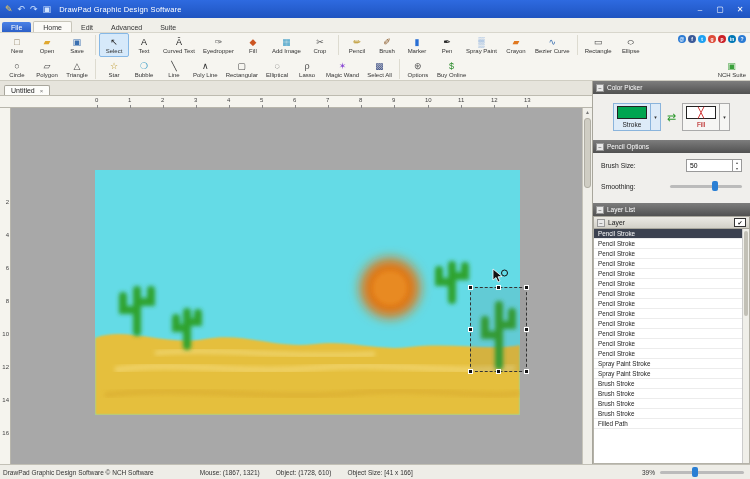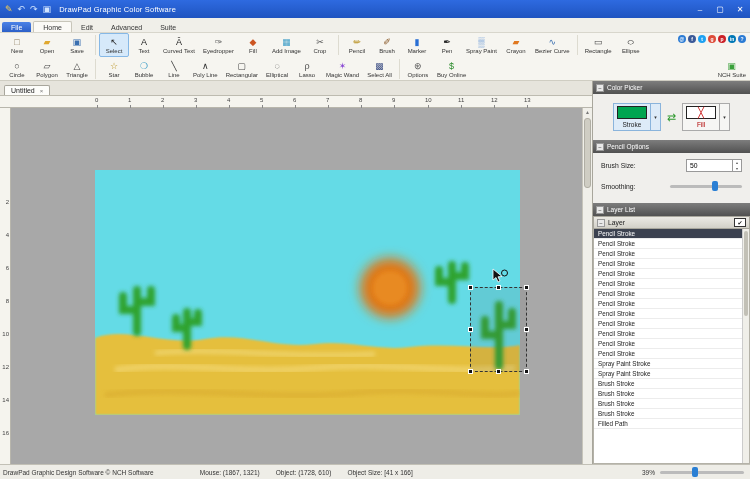--- a/index.html
+++ b/index.html
@@ -122,21 +122,21 @@
 
 <div id="app">
 
   <div class="titlebar">
     <div class="ticons" id="title-icons">
         <span class="tbicon" style="color: rgb(255, 210, 74);">✎</span>
         <span class="tbicon" style="color: rgb(207, 227, 255);">↶</span>
         <span class="tbicon" style="color: rgb(207, 227, 255);">↷</span>
         <span class="tbicon" style="color: rgb(207, 227, 255);">▣</span>
       </div>
-    <span class="wtitle">DrawPad Graphic Color Software</span>
+    <span class="wtitle">DrawPad Graphic Design Software</span>
     <div class="wctrls">
       <span class="wctrl">–</span>
       <span class="wctrl">▢</span>
       <span class="wctrl close">✕</span>
     </div>
   </div>
 
   <div class="menubar" id="menubar">
       <span class="mtab file">File</span>
       <span class="mtab active">Home</span>

